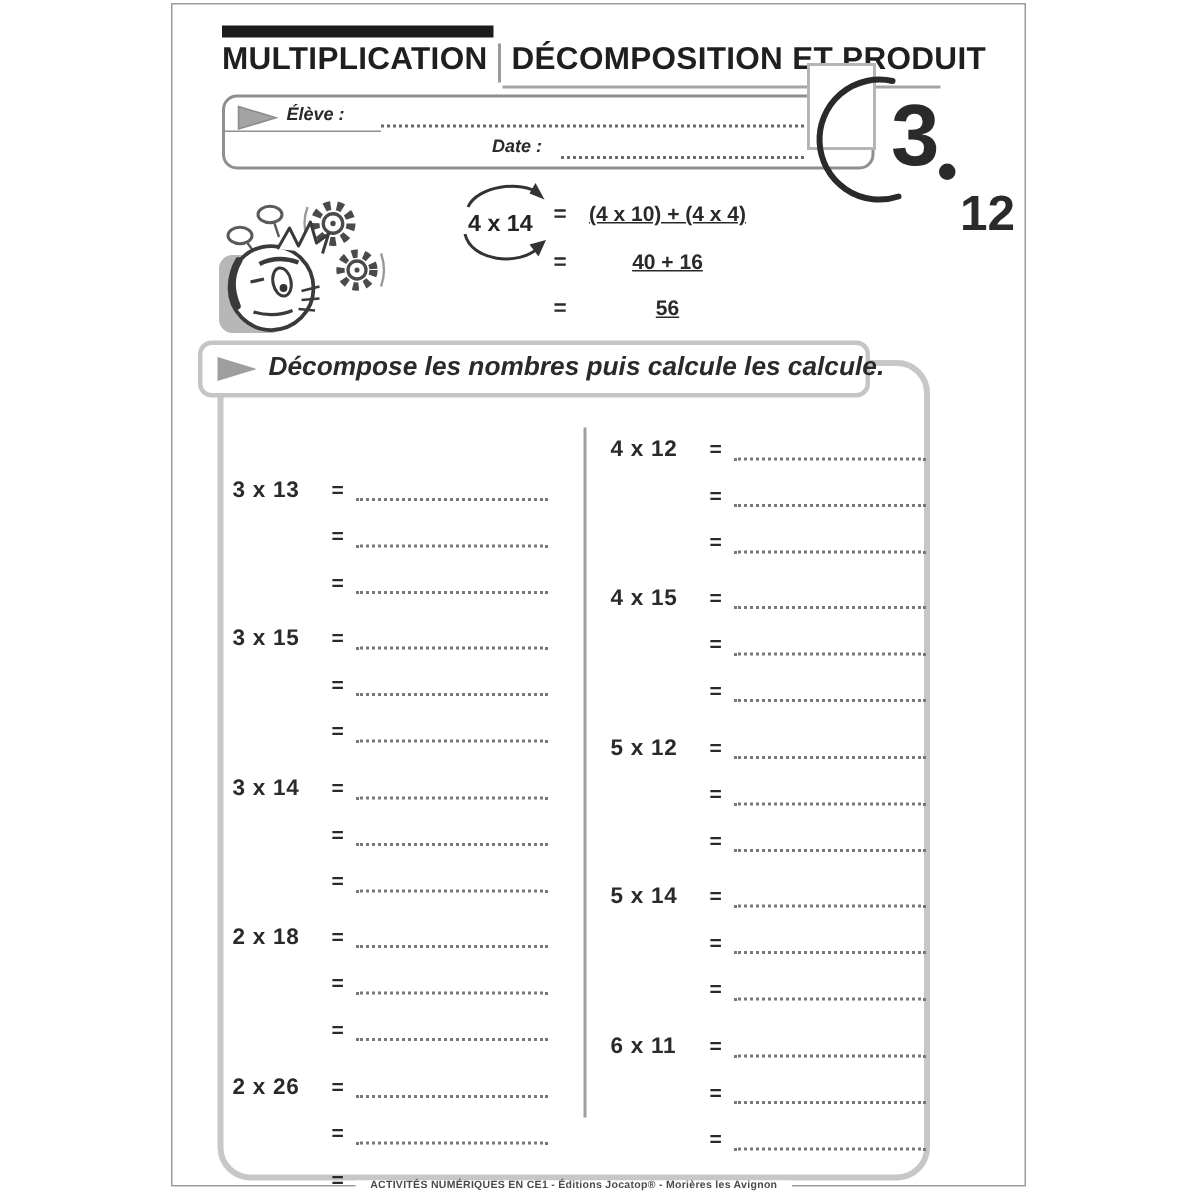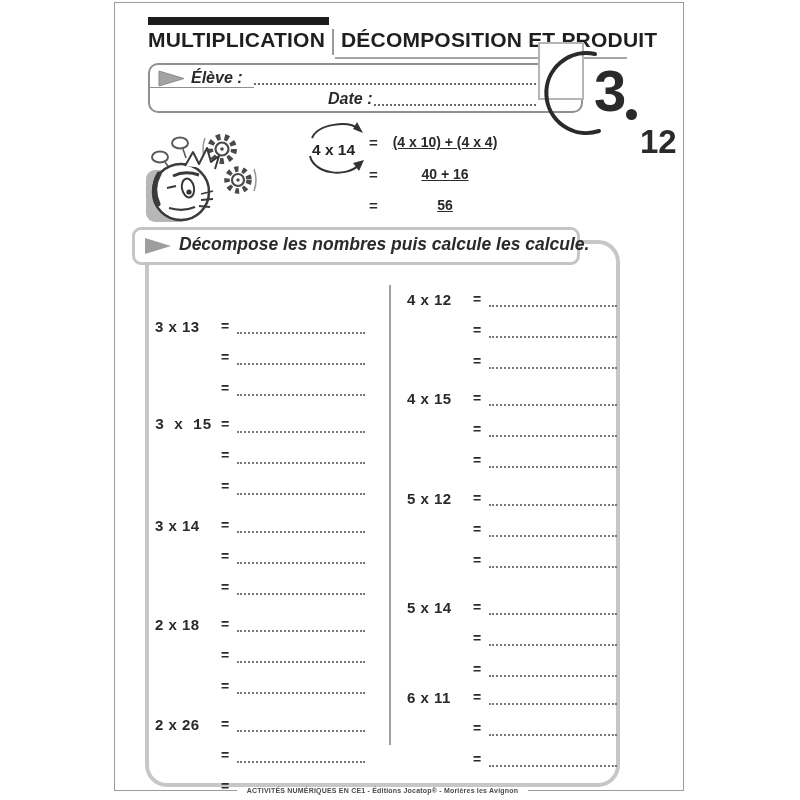--- a/index.html
+++ b/index.html
@@ -5,21 +5,21 @@
   *{box-sizing:border-box;}
   html,body{margin:0;padding:0;}
   body{
     width:800px;height:800px;position:relative;overflow:hidden;
     background:#ffffff;color:#232323;
     font-family:"Liberation Sans", sans-serif;
     -webkit-font-smoothing:antialiased;
   }
   .abs{position:absolute;}
   .title{font-size:21px;font-weight:700;letter-spacing:0.2px;color:#1f1f1f;white-space:nowrap;}
-  .label-it{font-size:16px;font-weight:700;font-style:italic;color:#2a2a2a;white-space:nowrap;}
+  .label-it{font-size:12px;font-weight:700;font-style:italic;color:#2a2a2a;white-space:nowrap;}
   .dotted{border-bottom:2px dotted #6a6a6a;display:block;}
   .example-step{position:relative;height:31.5px;}
   .step-eq{position:absolute;left:0;top:0;font-size:15px;font-weight:700;color:#2a2a2a;}
   .step-val{position:absolute;left:20px;top:0;width:112px;text-align:center;font-size:14px;font-weight:700;color:#2a2a2a;white-space:nowrap;text-decoration:underline;}
   .col{position:absolute;}
   .problem-group{position:absolute;left:0;width:100%;height:80px;}
   .problem-label{position:absolute;left:0;top:0;font-size:15px;font-weight:700;letter-spacing:0.5px;color:#2a2a2a;white-space:nowrap;}
   .answer-line{position:absolute;left:0;width:100%;height:17px;}
   .ans-eq{position:absolute;left:66px;top:0;font-size:14px;font-weight:700;color:#2a2a2a;}
   .ans-dots{position:absolute;left:82px;top:4px;width:128px;height:12px;border-bottom:2px dotted #787878;}
@@ -125,21 +125,21 @@
       </div>
       <div class="answer-line" style="top: 31px;">
         <span class="ans-eq">=</span>
         <span class="ans-dots"></span>
       </div>
       <div class="answer-line" style="top: 62px;">
         <span class="ans-eq">=</span>
         <span class="ans-dots"></span>
       </div>
     </div>
-    <div class="problem-group" style="top: 99px; font-family: Liberation Mono, monospace;">
+    <div class="problem-group" style="top: 99px;">
       <span class="problem-label">3 x 15</span>
       <div class="answer-line" style="top: 0px;">
         <span class="ans-eq">=</span>
         <span class="ans-dots"></span>
       </div>
       <div class="answer-line" style="top: 31px;">
         <span class="ans-eq">=</span>
         <span class="ans-dots"></span>
       </div>
       <div class="answer-line" style="top: 62px;">
@@ -232,21 +232,21 @@
       </div>
       <div class="answer-line" style="top: 31px;">
         <span class="ans-eq">=</span>
         <span class="ans-dots"></span>
       </div>
       <div class="answer-line" style="top: 62px;">
         <span class="ans-eq">=</span>
         <span class="ans-dots"></span>
       </div>
     </div>
-    <div class="problem-group" style="top: 308px;">
+    <div class="problem-group" style="top: 298px;">
       <span class="problem-label">5 x 14</span>
       <div class="answer-line" style="top: 0px;">
         <span class="ans-eq">=</span>
         <span class="ans-dots"></span>
       </div>
       <div class="answer-line" style="top: 31px;">
         <span class="ans-eq">=</span>
         <span class="ans-dots"></span>
       </div>
       <div class="answer-line" style="top: 62px;">

